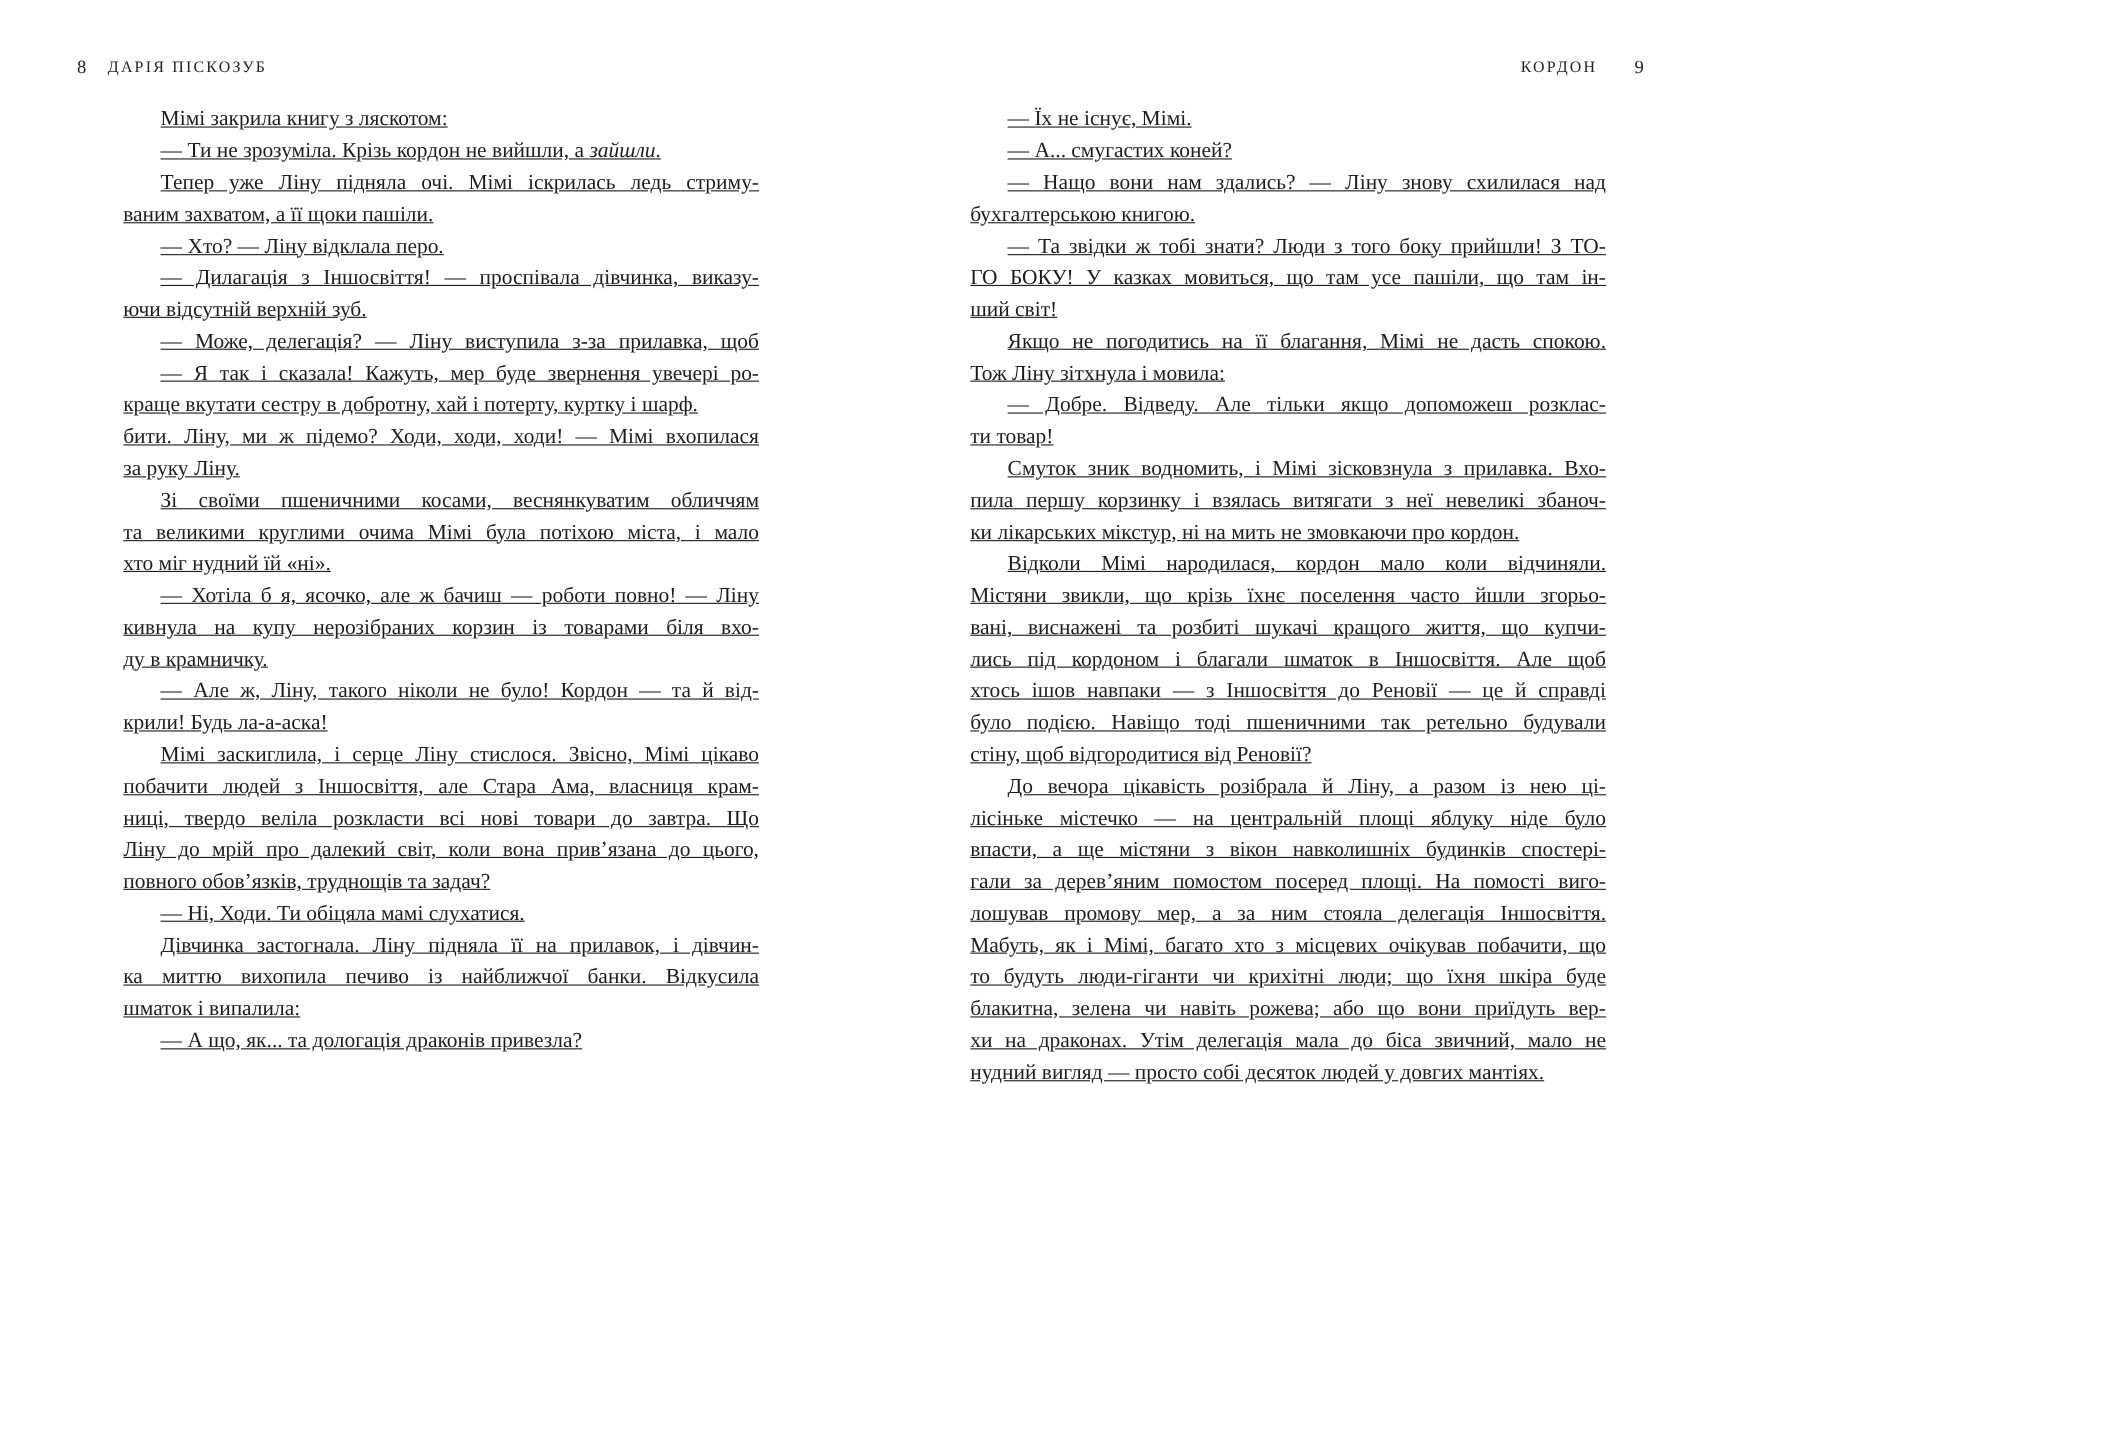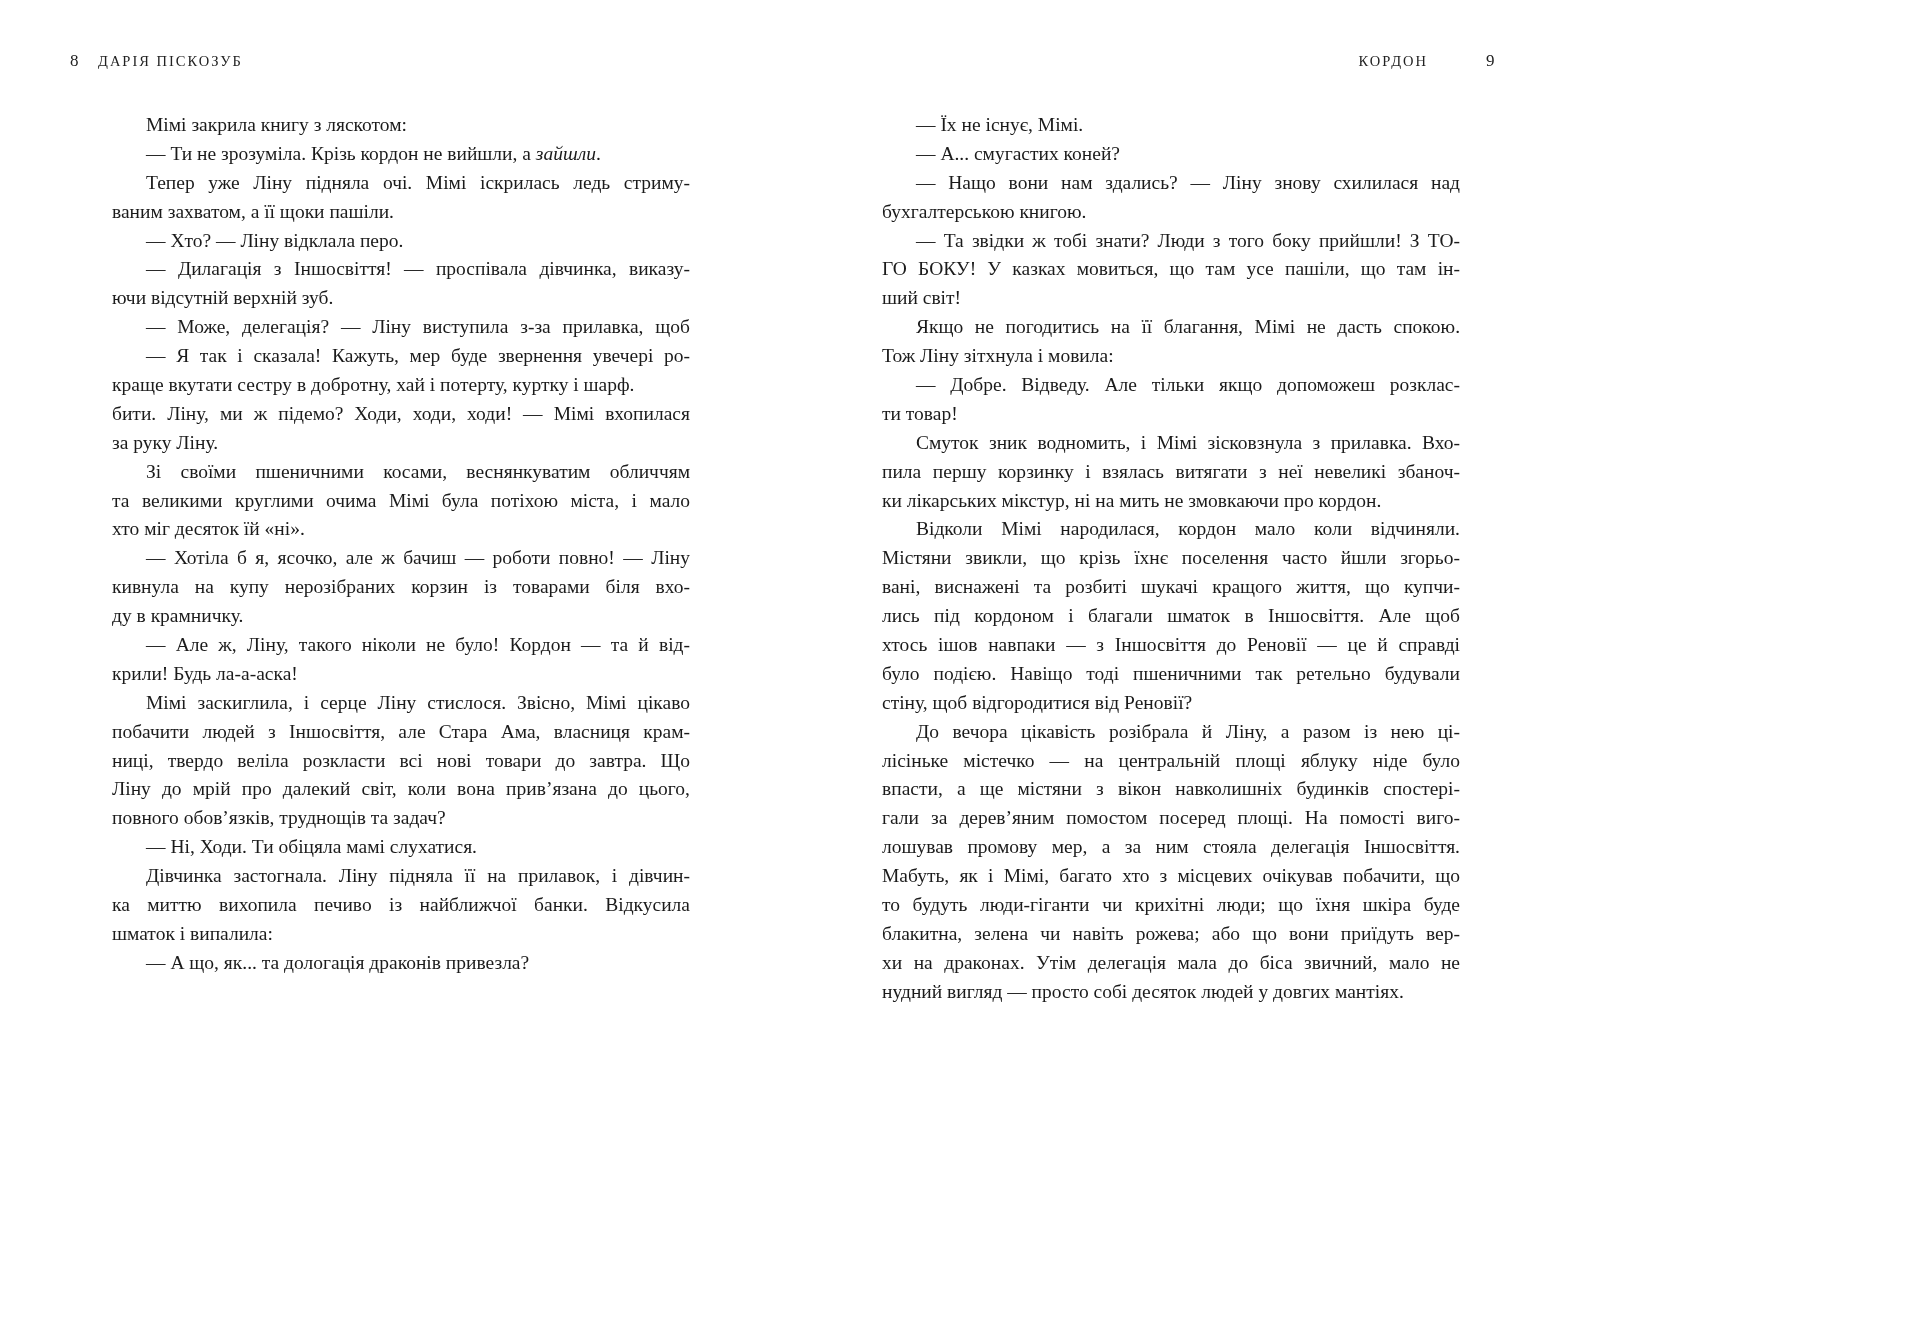--- a/index.html
+++ b/index.html
@@ -22,29 +22,30 @@
     white-space: nowrap;
   }
   .pagenum {
     position: absolute;
     top: 51px;
     font-size: 17px;
     color: #222;
   }
   #pn-left  { left: 70px; }
   #rh-left  { left: 98px; }
-  #rh-right { right: 492px; }
+  #rh-right { right: 468px; }
   #pn-right { left: 1486px; }
 
   .column {
     position: absolute;
-    top: 111px;
+    top: 95px;
     width: 578px;
     font-size: 19.5px;
     line-height: 28.9px;
+    text-decoration: underline;
   }
   #col-left  { left: 112px; }
   #col-right { left: 882px; }
 
   .line {
     height: 28.9px;
     overflow: hidden;
     text-align: left;
     white-space: nowrap;
   }
@@ -78,21 +79,21 @@
       <div class="line in"><span>— Хто? — Ліну відклала перо.</span></div>
       <div class="line in j"><span>— Дилагація з Іншосвіття! — проспівала дівчинка, виказу-</span></div>
       <div class="line"><span>ючи відсутній верхній зуб.</span></div>
       <div class="line in j"><span>— Може, делегація? — Ліну виступила з-за прилавка, щоб</span></div>
       <div class="line in j"><span>— Я так і сказала! Кажуть, мер буде звернення увечері ро-</span></div>
       <div class="line"><span>краще вкутати сестру в добротну, хай і потерту, куртку і шарф.</span></div>
       <div class="line j"><span>бити. Ліну, ми ж підемо? Ходи, ходи, ходи! — Мімі вхопилася</span></div>
       <div class="line"><span>за руку Ліну.</span></div>
       <div class="line in j"><span>Зі своїми пшеничними косами, веснянкуватим обличчям</span></div>
       <div class="line j"><span>та великими круглими очима Мімі була потіхою міста, і мало</span></div>
-      <div class="line"><span>хто міг десяток їй «ні».</span></div>
+      <div class="line"><span>хто міг нудний їй «ні».</span></div>
       <div class="line in j"><span>— Хотіла б я, ясочко, але ж бачиш — роботи повно! — Ліну</span></div>
       <div class="line j"><span>кивнула на купу нерозібраних корзин із товарами біля вхо-</span></div>
       <div class="line"><span>ду в крамничку.</span></div>
       <div class="line in j"><span>— Але ж, Ліну, такого ніколи не було! Кордон — та й від-</span></div>
       <div class="line"><span>крили! Будь ла-а-аска!</span></div>
       <div class="line in j"><span>Мімі заскиглила, і серце Ліну стислося. Звісно, Мімі цікаво</span></div>
       <div class="line j"><span>побачити людей з Іншосвіття, але Стара Ама, власниця крам-</span></div>
       <div class="line j"><span>ниці, твердо веліла розкласти всі нові товари до завтра. Що</span></div>
       <div class="line j"><span>Ліну до мрій про далекий світ, коли вона прив’язана до цього,</span></div>
       <div class="line"><span>повного обов’язків, труднощів та задач?</span></div>

